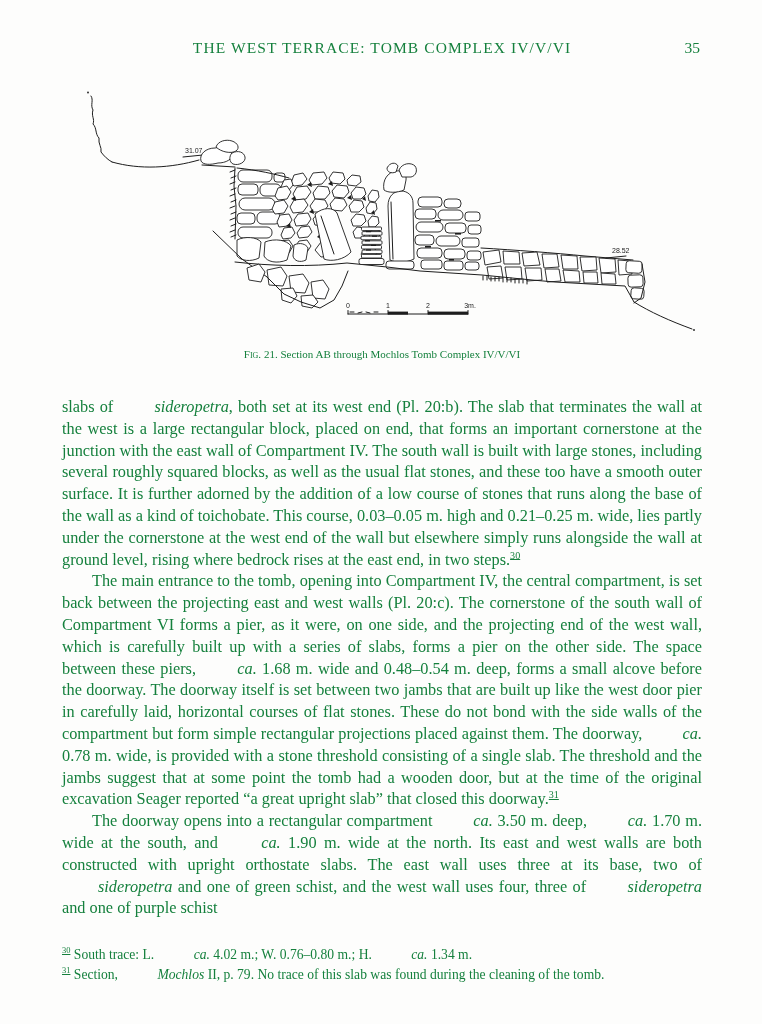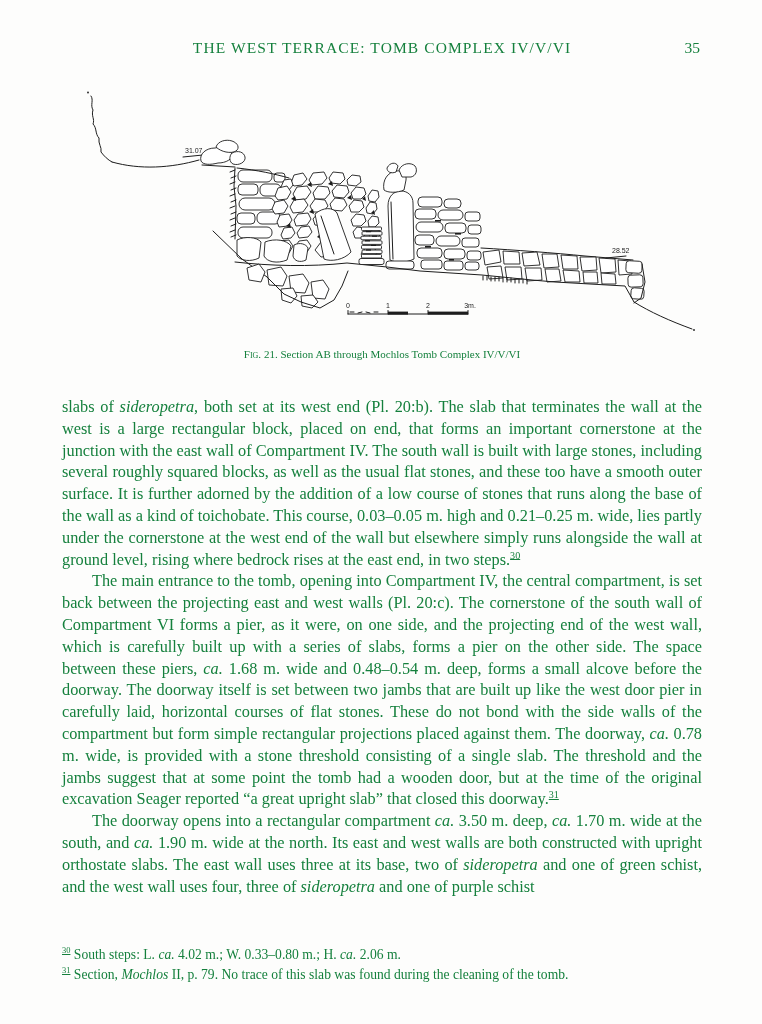--- a/index.html
+++ b/index.html
@@ -23,21 +23,21 @@
   }
   .sc { font-variant:small-caps; }
   .body-text {
     position:absolute; top:396px; left:62px; width:640px;
     font-size:16.3px; line-height:21.8px; text-align:justify;
     text-justify:inter-word;
   }
   .body-text p { margin:0; }
   .body-text p.indent { text-indent:30px; }
   sup { font-size:0.62em; vertical-align:super; line-height:0;text-decoration:underline; }
-  em { font-style:italic; }
+  em { font-style:italic;margin-left:36px; }
   .footnotes {
     position:absolute; top:945px; left:62px; width:640px;
     font-size:13.6px; line-height:19.5px; text-align:left;
   }
   .footnotes p { margin:0; }
   
   .st { fill:#ffffff; stroke:#1d1d1d; stroke-width:0.9; stroke-linejoin:round; }
   .ln { fill:none; stroke:#1d1d1d; stroke-width:1; stroke-linecap:round; stroke-linejoin:round; }
   .dk { fill:#1d1d1d; stroke:none; }
   .fig-label { font-family:"Liberation Sans", sans-serif; font-size:7px; fill:#1d1d1d; }
@@ -262,17 +262,17 @@
 
   <div class="caption"><span class="sc">Fig.</span><span> 21. Section AB through Mochlos Tomb Complex IV/V/VI</span></div>
 
   <div class="body-text">
     <p><span>slabs of </span><em>sideropetra</em><span>, both set at its west end (Pl. 20:b). The slab that terminates the wall at the west is a large rectangular block, placed on end, that forms an important cornerstone at the junction with the east wall of Compartment IV. The south wall is built with large stones, including several roughly squared blocks, as well as the usual flat stones, and these too have a smooth outer surface. It is further adorned by the addition of a low course of stones that runs along the base of the wall as a kind of toichobate. This course, 0.03–0.05 m. high and 0.21–0.25 m. wide, lies partly under the cornerstone at the west end of the wall but elsewhere simply runs alongside the wall at ground level, rising where bedrock rises at the east end, in two steps.</span><sup>30</sup></p>
     <p class="indent"><span>The main entrance to the tomb, opening into Compartment IV, the central compartment, is set back between the projecting east and west walls (Pl. 20:c). The cornerstone of the south wall of Compartment VI forms a pier, as it were, on one side, and the projecting end of the west wall, which is carefully built up with a series of slabs, forms a pier on the other side. The space between these piers, </span><em>ca.</em><span> 1.68 m. wide and 0.48–0.54 m. deep, forms a small alcove before the doorway. The doorway itself is set between two jambs that are built up like the west door pier in carefully laid, horizontal courses of flat stones. These do not bond with the side walls of the compartment but form simple rectangular projections placed against them. The doorway, </span><em>ca.</em><span> 0.78 m. wide, is provided with a stone threshold consisting of a single slab. The threshold and the jambs suggest that at some point the tomb had a wooden door, but at the time of the original excavation Seager reported “a great upright slab” that closed this doorway.</span><sup>31</sup></p>
     <p class="indent"><span>The doorway opens into a rectangular compartment </span><em>ca.</em><span> 3.50 m. deep, </span><em>ca.</em><span> 1.70 m. wide at the south, and </span><em>ca.</em><span> 1.90 m. wide at the north. Its east and west walls are both constructed with upright orthostate slabs. The east wall uses three at its base, two of </span><em>sideropetra</em><span> and one of green schist, and the west wall uses four, three of </span><em>sideropetra</em><span> and one of purple schist</span></p>
   </div>
 
   <div class="footnotes">
-    <p><sup>30</sup><span> South steps: L. </span><em>ca.</em><span> 4.02 m.; W. 0.33–0.80 m.; H. </span><em>ca.</em><span> 2.06 m.</span></p>
+    <p><sup>30</sup><span> South trace: L. </span><em>ca.</em><span> 4.02 m.; W. 0.76–0.80 m.; H. </span><em>ca.</em><span> 1.34 m.</span></p>
     <p><sup>31</sup><span> Section, </span><em>Mochlos</em><span> II, p. 79. No trace of this slab was found during the cleaning of the tomb.</span></p>
   </div>
 
 </div>
 
 </body></html>

